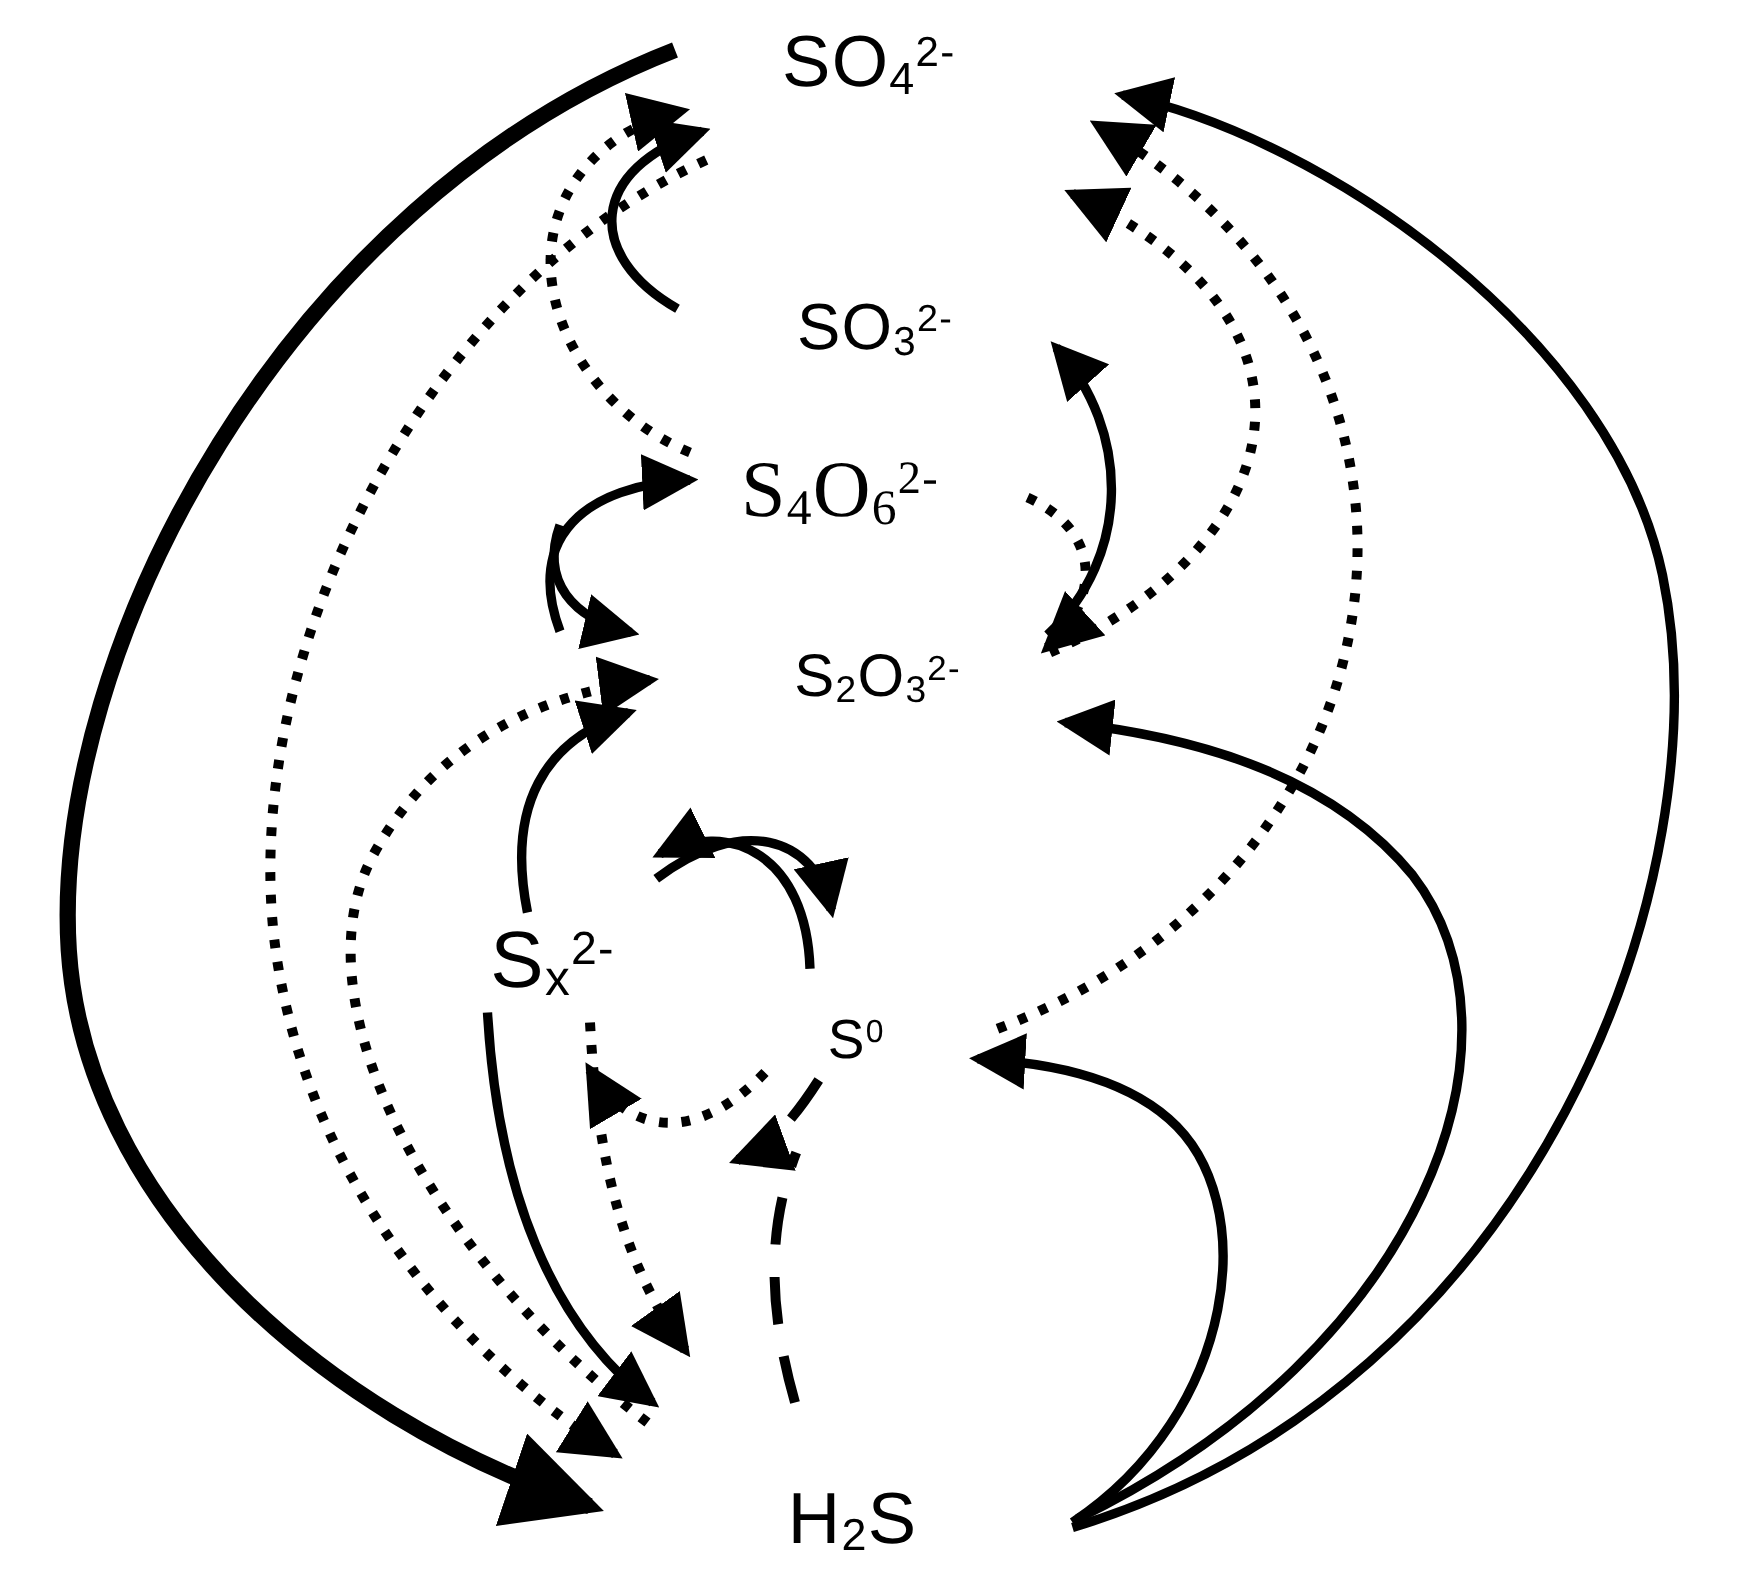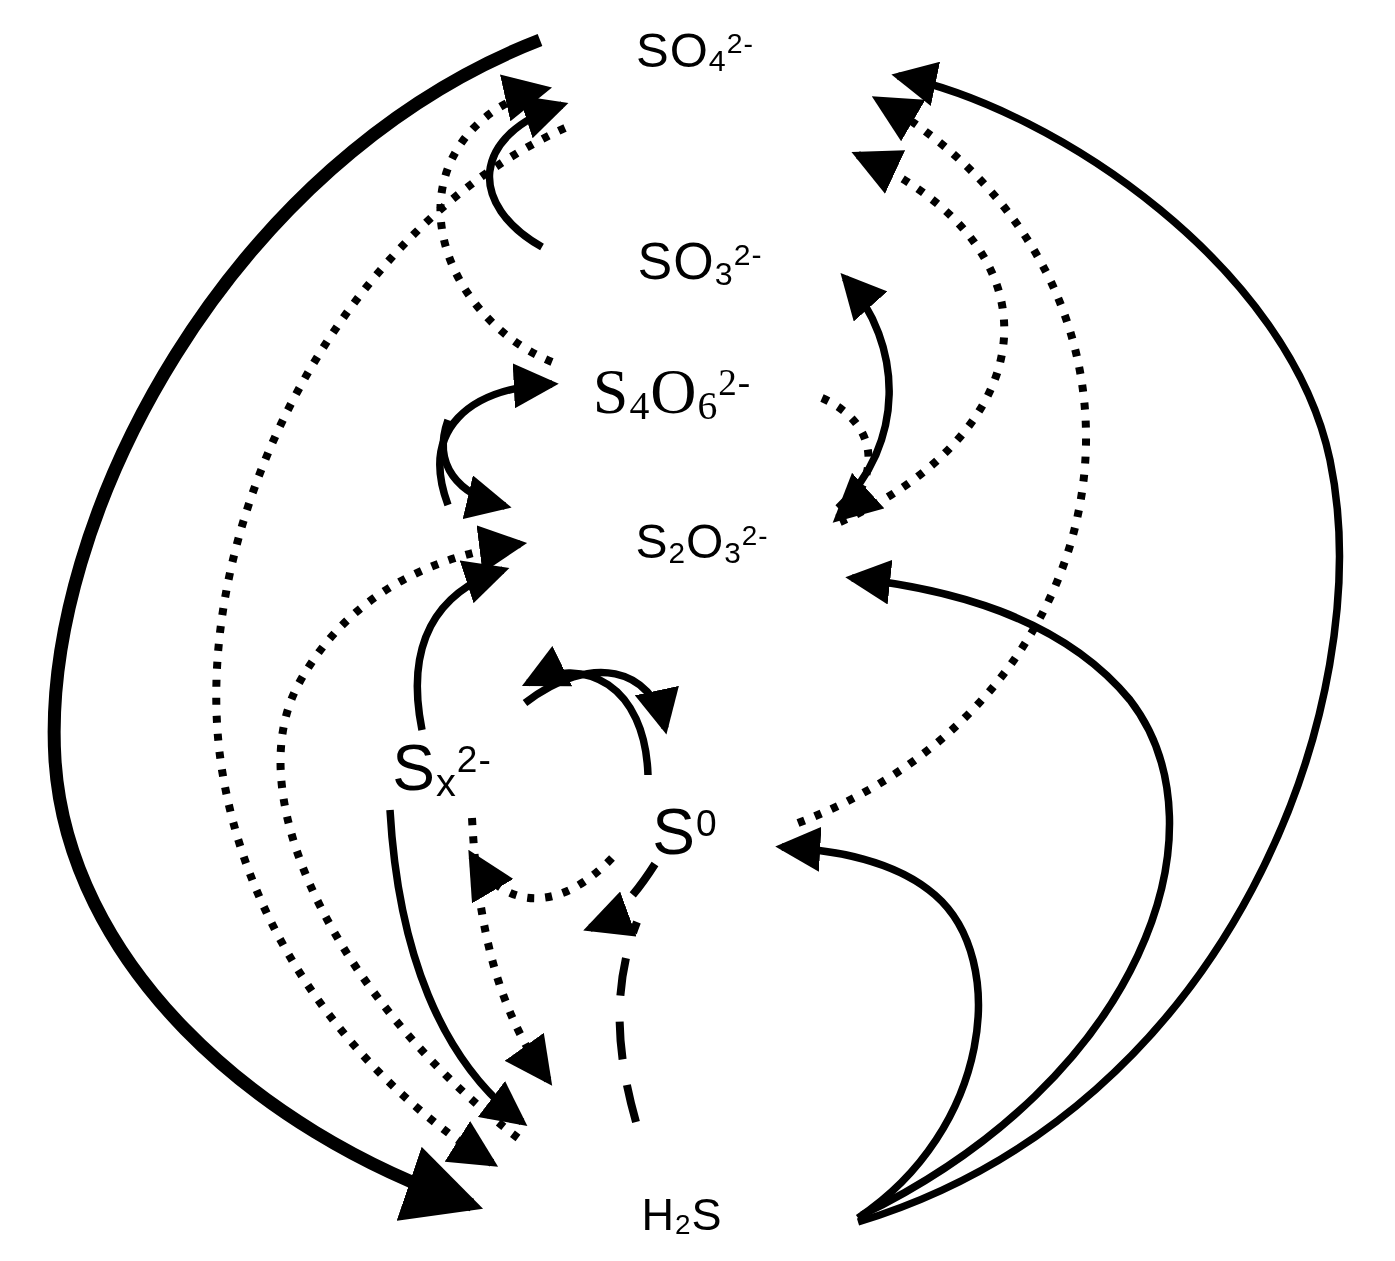--- a/index.html
+++ b/index.html
@@ -55,21 +55,21 @@
         <path d="M 840 522 C 1035 435, 1075 255, 858 155" class="edge e-dotted" stroke-width="8" stroke="#000000" marker-end="url(#arrow)"></path>
         <path d="M 798 823 C 1135 695, 1195 285, 878 100" class="edge e-dotted" stroke-width="8" stroke="#000000" marker-end="url(#arrow)"></path>
         <path d="M 822 398 C 880 424, 882 478, 838 518" class="edge e-dotted" stroke-width="8" stroke="#000000" marker-end="url(#arrow)"></path>
         <path d="M 612 858 C 560 912, 505 912, 472 856" class="edge e-dotted" stroke-width="8" stroke="#000000" marker-end="url(#arrow)"></path>
         <path d="M 472 818 C 478 930, 498 1010, 548 1080" class="edge e-dotted" stroke-width="8" stroke="#000000" marker-end="url(#arrow)"></path>
         <path d="M 655 864 C 632 900, 612 920, 590 928" class="edge e-dashed" stroke-width="8" stroke="#000000" marker-end="url(#arrow)"></path>
         <path d="M 636 1122 C 616 1052, 612 986, 637 922" class="edge e-dashed" stroke-width="8" stroke="#000000"></path>
       </g>
   </svg>
   <div id="node-layer">
-      <div class="node" aria-label="SO4 2-" style="left: 695px; top: 50px; font-size: 49px; text-align: right;"><span>SO</span><span class="sub">4</span><span class="sup">2-</span></div>
+      <div class="node" aria-label="SO4 2-" style="left: 695px; top: 50px; font-size: 58px; text-align: right;"><span>SO</span><span class="sub">4</span><span class="sup">2-</span></div>
       <div class="node" aria-label="SO3 2-" style="left: 700px; top: 262px; font-size: 52px;"><span>SO</span><span class="sub">3</span><span class="sup">2-</span></div>
       <div class="node" aria-label="S4O6 2-" style="left: 672px; top: 392px; font-size: 64px; font-family: Liberation Serif, serif;"><span>S</span><span class="sub">4</span><span>O</span><span class="sub">6</span><span class="sup">2-</span></div>
       <div class="node" aria-label="S2O3 2-" style="left: 702px; top: 542px; font-size: 48px;"><span>S</span><span class="sub">2</span><span>O</span><span class="sub">3</span><span class="sup">2-</span></div>
       <div class="node" aria-label="Sx 2-" style="left: 442px; top: 768px; font-size: 64px;"><span>S</span><span class="sub">x</span><span class="sup">2-</span></div>
-      <div class="node" aria-label="S 0" style="left: 685px; top: 832px; font-size: 64px;"><span>S</span><span class="sup">0</span></div>
-      <div class="node" aria-label="H2S" style="left: 682px; top: 1215px; font-size: 45px;"><span>H</span><span class="sub">2</span><span>S</span></div>
+      <div class="node" aria-label="S 0" style="left: 685px; top: 832px; font-size: 44px;"><span>S</span><span class="sup">0</span></div>
+      <div class="node" aria-label="H2S" style="left: 682px; top: 1215px; font-size: 58px;"><span>H</span><span class="sub">2</span><span>S</span></div>
     </div>
 </div>
 
 </body></html>

